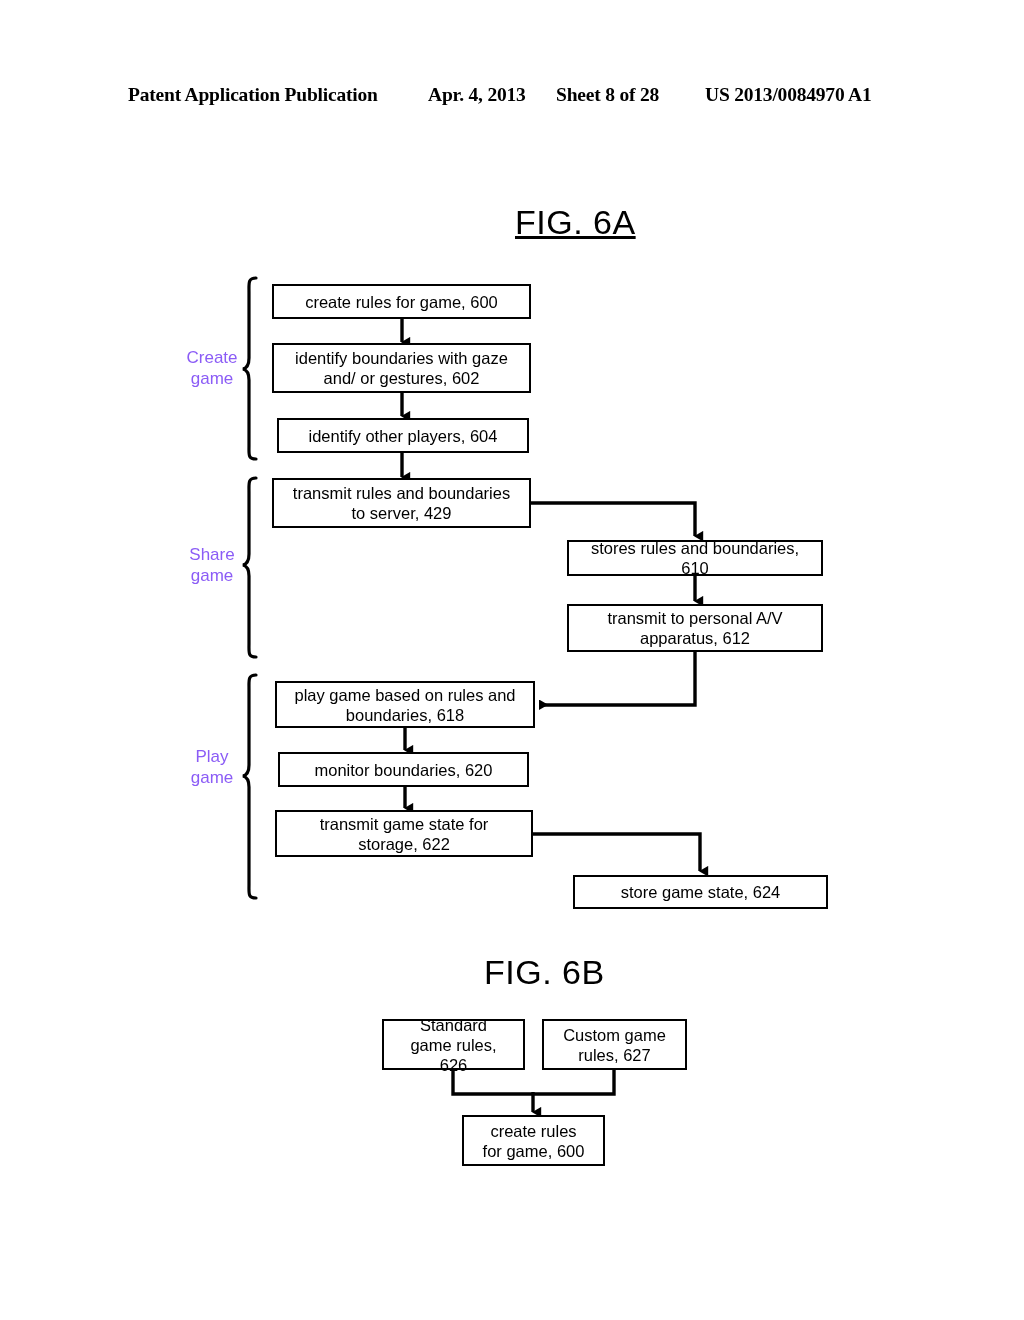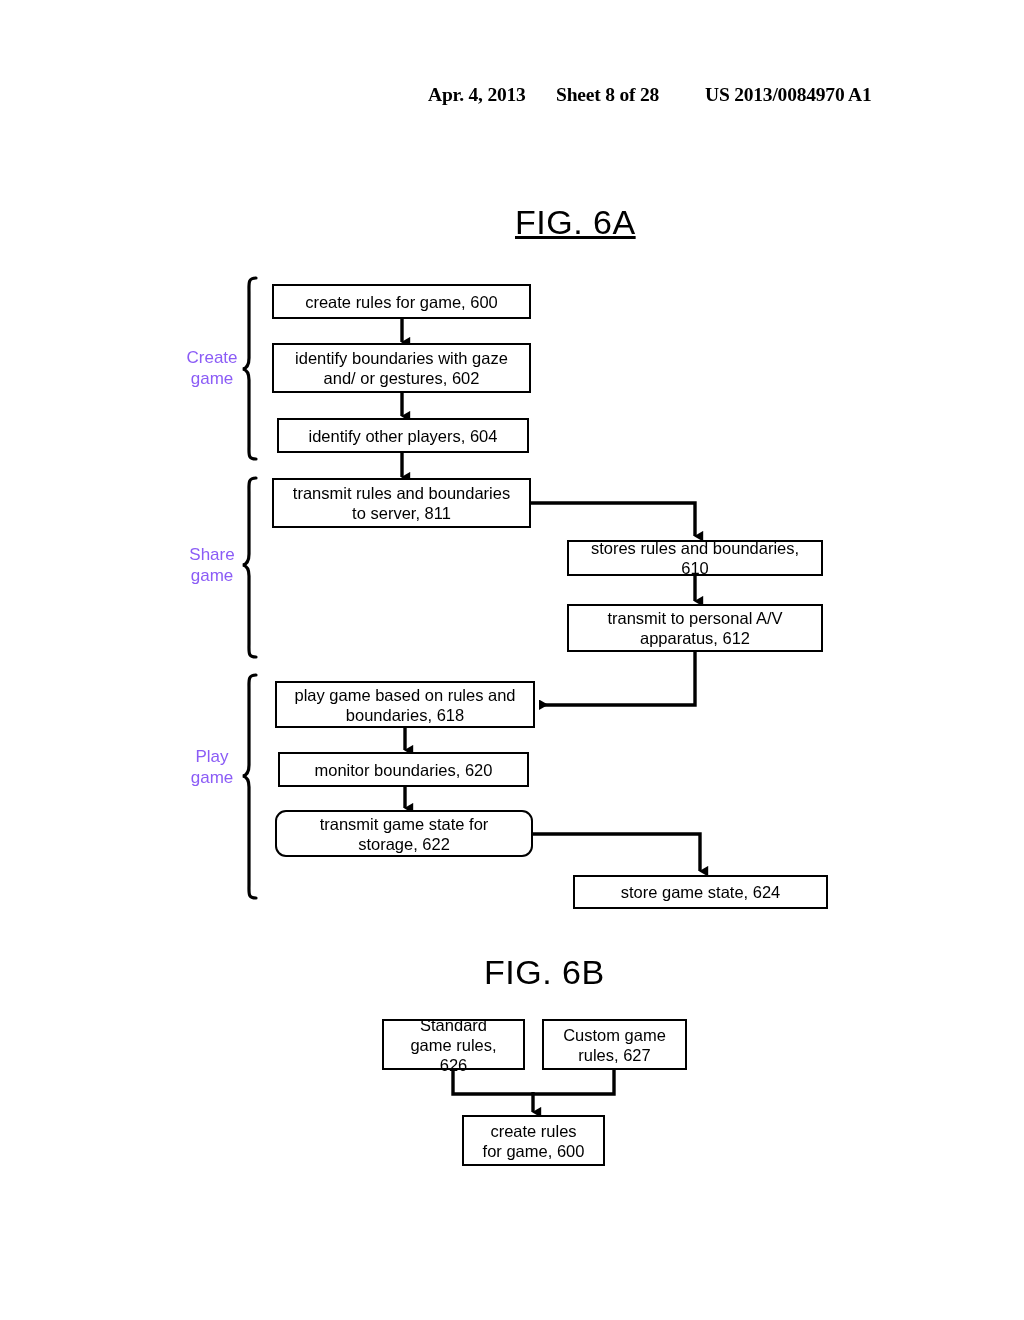--- a/index.html
+++ b/index.html
@@ -82,20 +82,21 @@
     line-height: 21px;
     text-align: center;
     white-space: pre-line;
     color: #8b5cf6;
   }
 </style>
 </head>
 <body>
 
 <div id="page-header">
+  <span class="hdr-pub">Patent Application Publication</span>
   <span class="hdr-date">Apr. 4, 2013</span>
   <span class="hdr-sheet">Sheet 8 of 28</span>
   <span class="hdr-num">US 2013/0084970 A1</span>
 </div>
 
 <div class="fig-title" id="fig6a-title">FIG. 6A</div>
 <div class="fig-title" id="fig6b-title">FIG. 6B</div>
 
 <svg id="figure-canvas" xmlns="http://www.w3.org/2000/svg">
   <defs>
@@ -153,31 +154,31 @@
 game</div>
 <div class="group-label" style="left:180px; top:746px; width:64px;">Play
 game</div>
 
 <div class="flow-box" style="left:272px; top:284px; width:259px; height:35px;">create rules for game, 600</div>
 
 <div class="flow-box" style="left:272px; top:343px; width:259px; height:50px;">identify boundaries with gaze and/ or gestures, 602</div>
 
 <div class="flow-box" style="left:277px; top:418px; width:252px; height:35px;">identify other players, 604</div>
 
-<div class="flow-box" style="left:272px; top:478px; width:259px; height:50px;">transmit rules and boundaries to server, 811</div>
+<div class="flow-box" style="left:272px; top:478px; width:259px; height:50px;">transmit rules and boundaries to server, 429</div>
 
 <div class="flow-box" style="left:567px; top:540px; width:256px; height:36px;">stores rules and boundaries, 610</div>
 
 <div class="flow-box" style="left:567px; top:604px; width:256px; height:48px;">transmit to personal A/V apparatus, 612</div>
 
 <div class="flow-box" style="left:275px; top:681px; width:260px; height:47px;">play game based on rules and boundaries, 618</div>
 
 <div class="flow-box" style="left:278px; top:752px; width:251px; height:35px;">monitor boundaries, 620</div>
 
-<div class="flow-box" style="left:275px; top:810px; width:258px; height:47px;border-radius:11px;">transmit game state for storage, 622</div>
+<div class="flow-box" style="left:275px; top:810px; width:258px; height:47px;">transmit game state for storage, 622</div>
 
 <div class="flow-box" style="left:573px; top:875px; width:255px; height:34px;">store game state, 624</div>
 
 <div class="flow-box" style="left:382px; top:1019px; width:143px; height:51px;">Standard game rules, 626</div>
 
 <div class="flow-box" style="left:542px; top:1019px; width:145px; height:51px;">Custom game rules, 627</div>
 
 <div class="flow-box" style="left:462px; top:1115px; width:143px; height:51px;">create rules for game, 600</div>
 
 </body></html>

